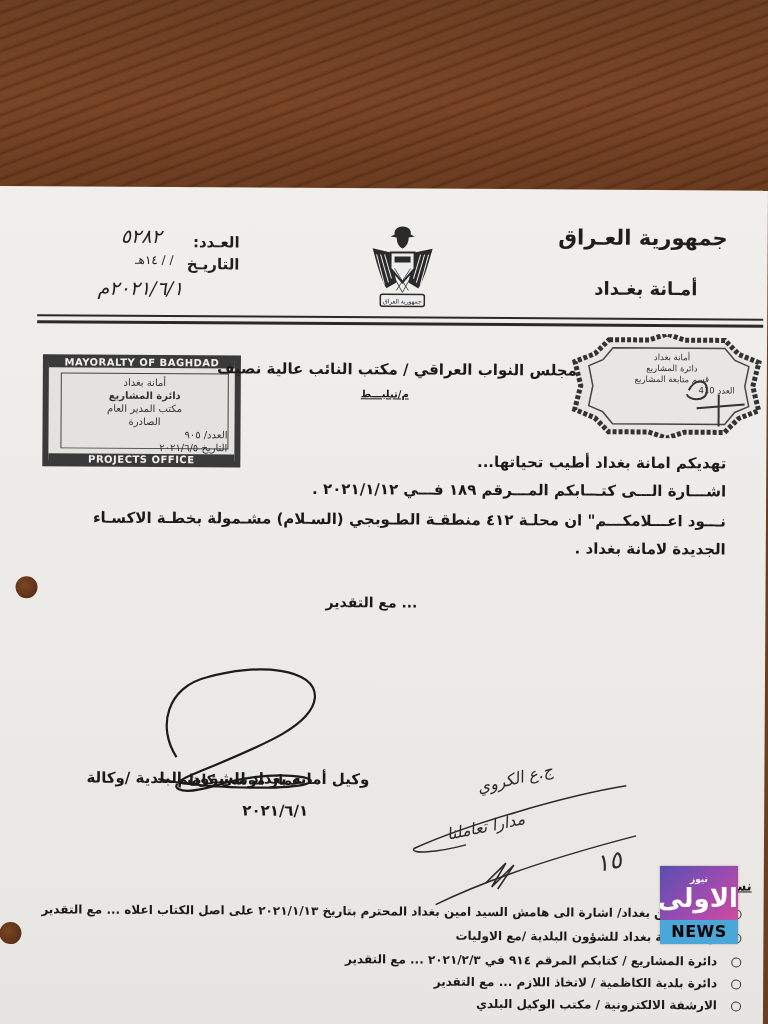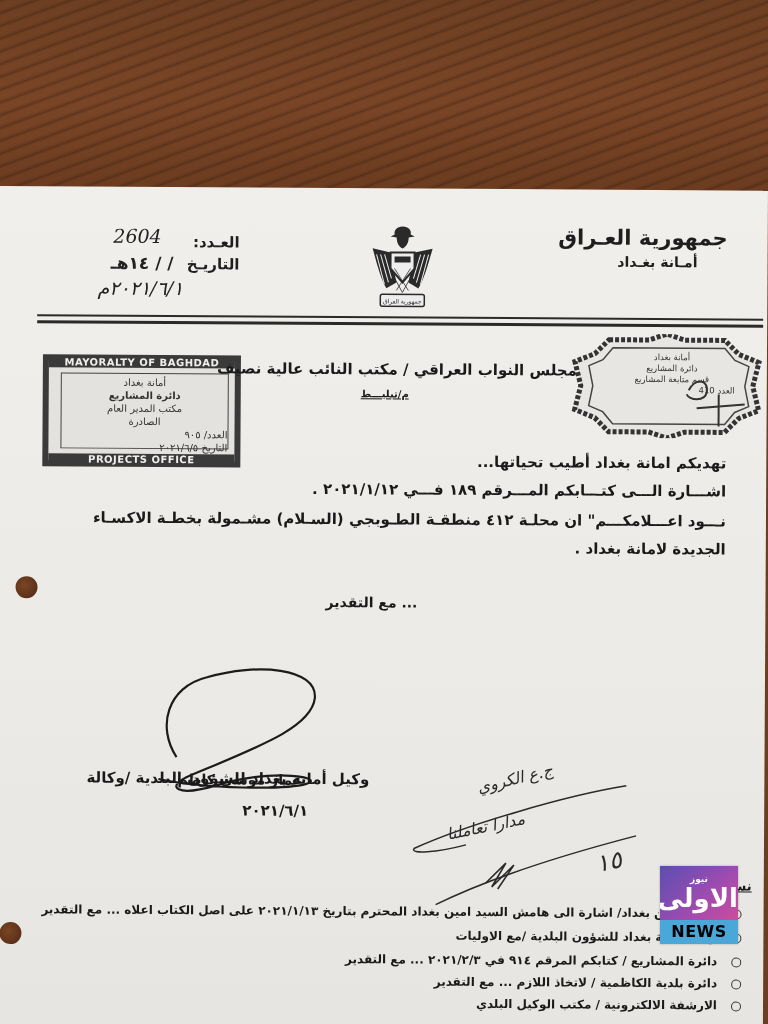--- a/index.html
+++ b/index.html
@@ -15,21 +15,21 @@
         linear-gradient(180deg, #6d3f22 0%, #7a4527 50%, #6a3b1f 100%);
     }
     .paper {
       position: absolute; left: 0; top: 186px; width: 768px; height: 838px;
       background: linear-gradient(180deg, #f1efec 0%, #eceae6 60%, #e7e5e1 100%);
       transform: rotate(0.35deg); transform-origin: top left;
     }
     .abs { position: absolute; }
     .rtl { direction: rtl; unicode-bidi: embed; }
     .hdr-title { right: 40px; top: 36px; font-size: 21px; font-weight: bold; color: #1e1e1e; }
-    .hdr-sub { right: 70px; top: 64px; font-size: 14px; font-weight: bold; color: #1e1e1e; }
+    .hdr-sub { right: 70px; top: 88px; font-size: 18px; font-weight: bold; color: #1e1e1e; }
     .meta-label { font-size: 15px; font-weight: bold; color: #1e1e1e; margin-left: 14px; }
     .meta-hand { font-family: "DejaVu Serif", serif; font-size: 19px; color: #222; font-style: italic; }
     .emblem { left: 367px; top: 34px; width: 72px; height: 92px; }
     .rule1 { left: 38px; top: 128px; width: 726px; height: 2px; background: #2a2a2a; }
     .rule2 { left: 38px; top: 134px; width: 726px; height: 3px; background: #2a2a2a; }
     .stamp-rect {
       left: 44px; top: 168px; width: 198px; height: 112px;
       border: 6px solid #3a3a3a; background: #e4e2de; box-sizing: border-box;
     }
     .stamp-rect .top { position: absolute; left: 0; right: 0; top: -4px; text-align: center; font-size: 10px; font-weight: bold; color: #f1efec; letter-spacing: 0.5px; background: #3a3a3a; }
@@ -88,23 +88,23 @@
         <line x1="28" y1="46" x2="42" y2="68"></line>
           <line x1="44" y1="46" x2="30" y2="68"></line>
       </g>
       <rect x="14" y="72" width="44" height="12" rx="2" fill="#ededed" stroke="#2a2a2a" stroke-width="1.5"></rect>
       <text x="36" y="81" font-size="6" text-anchor="middle" fill="#2a2a2a" font-family="DejaVu Sans, sans-serif">جمهورية العراق</text>
     </svg>
   </div>
 
   <div class="abs rtl" style="left:60px; top:46px; width:180px;">
     <div style="position:absolute; right:0; top:0;" class="meta-label">العـدد:</div>
-    <div style="position:absolute; right:78px; top:-8px;" class="meta-hand">2604</div>
+    <div style="position:absolute; right:78px; top:-8px;" class="meta-hand">٥٢٨٢</div>
     <div style="position:absolute; right:0; top:22px;" class="meta-label">التاريـخ</div>
-    <div style="position:absolute; right:66px; top:20px; font-size:17px; font-weight:bold; color:#222;">/ / ١٤هـ</div>
+    <div style="position:absolute; right:66px; top:20px; font-size:12px; font-weight:normal; color:#222;">/ / ١٤هـ</div>
     <div style="position:absolute; right:56px; top:44px;" class="meta-hand">٢٠٢١/٦/١م</div>
   </div>
 
   <div class="abs rule1"></div>
   <div class="abs rule2"></div>
 
   <div class="abs stamp-rect">
     <div class="top">MAYORALTY OF BAGHDAD</div>
     <div class="inner">
       <div>أمانة بغداد</div>

